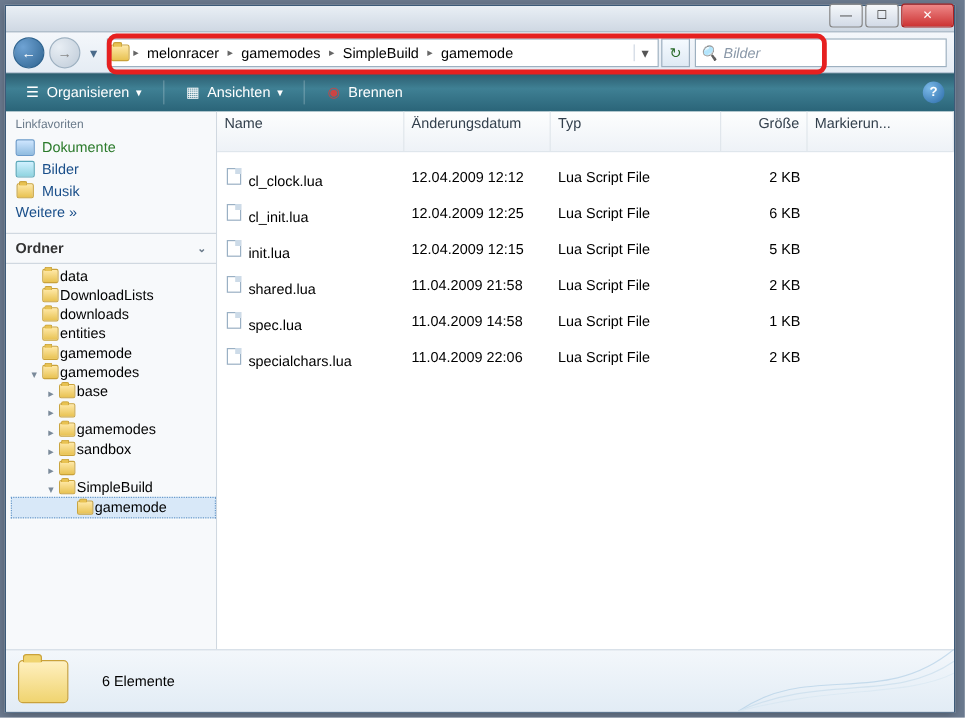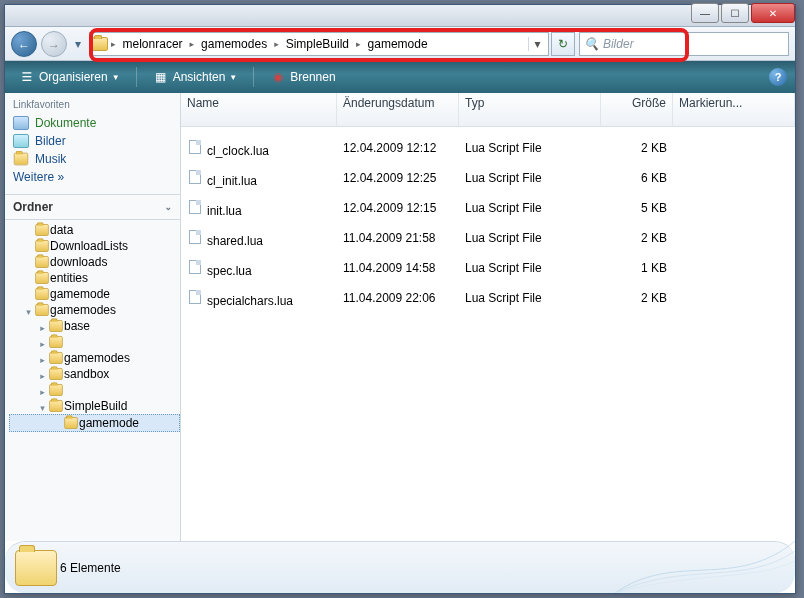--- a/index.html
+++ b/index.html
@@ -65,21 +65,21 @@
 .col { padding:3px 6px; border-right:1px solid #e0e6ec; color:#33404d; white-space:nowrap; overflow:hidden;}
 .c-name{width:156px}.c-date{width:122px}.c-type{width:142px}.c-size{width:72px; text-align:right}.c-tag{flex:1}
 .filelist { flex:1; background:#fff; overflow:auto;}
 .row { display:flex; align-items:center; height:18px;margin-top:12px;}
 .row .cell { padding:1px 6px; white-space:nowrap; overflow:hidden;}
 .fileicon { width:16px; height:16px; display:inline-flex; align-items:center; justify-content:center; margin-right:4px; position:relative;}
 .fileicon::before{content:""; position:absolute; inset:1px 2px; background:#fff; border:1px solid #9ab0c4;}
 .fileicon::after{content:""; position:absolute; right:2px; top:1px; width:5px; height:5px; background:#cddbe8;}
 
 
-.statusbar { height:52px; border-top:1px solid #d0dae4; background:linear-gradient(#f3f7fb,#e2ecf5); display:flex; align-items:center; padding:4px 10px; gap:3px; position:relative;border-radius:20px;}
+.statusbar { height:52px; border-top:1px solid #d0dae4; background:linear-gradient(#f3f7fb,#e2ecf5); display:flex; align-items:center; padding:4px 10px; gap:28px; position:relative;}
 .bigfolder { width:42px; height:36px; background:linear-gradient(#fff0c0,#f0d470); border:1px solid #caa23a; border-radius:4px; position:relative;}
 .bigfolder::before{content:""; position:absolute; top:-6px; left:3px; width:14px; height:6px; background:#f0d470; border:1px solid #caa23a; border-bottom:none; border-radius:3px 3px 0 0;}
 .swoosh { position:absolute; right:0; bottom:0; width:180px; height:52px; overflow:hidden; opacity:.5;}
 .swoosh svg { width:100%; height:100%;}
 </style>
 </head>
 <body>
 
 <div class="window">
 

